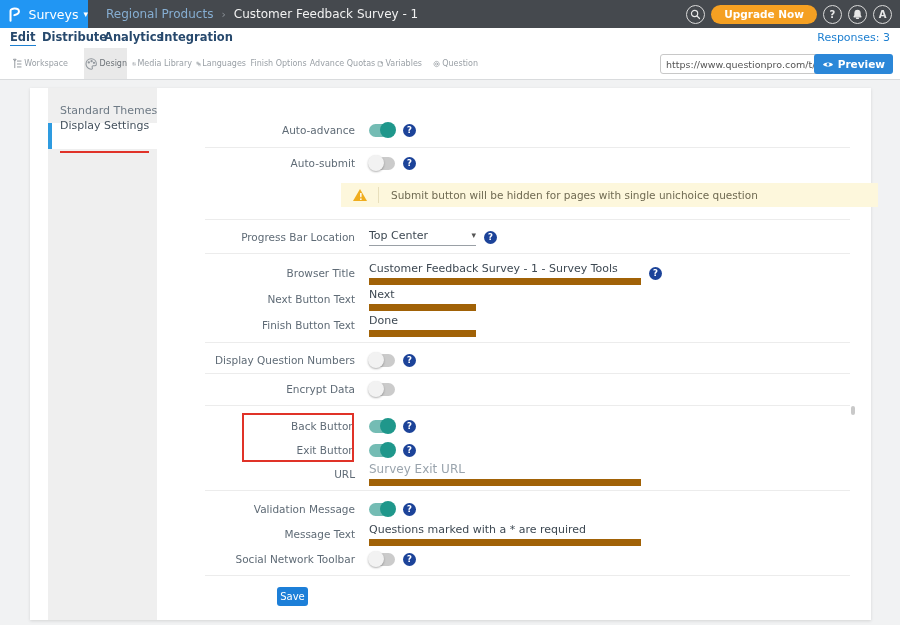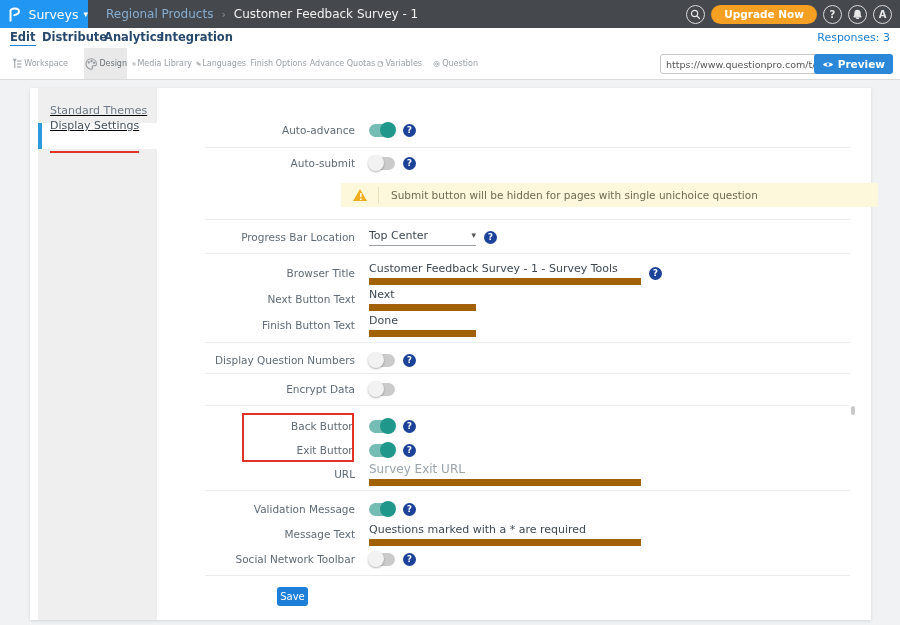--- a/index.html
+++ b/index.html
@@ -33,21 +33,21 @@
   .tool-tab.active { background:#e9e9e9; }
   .tool-tab.active .tool-label { color:#6d7378; }
   #design-underline { position:absolute; left:84px; top:76px; width:43px; height:3px; background:#e03228; }
   #url-box { position:absolute; right:62px; top:6px; width:178px; height:20px; border:1px solid #c8c8c8; border-radius:3px; background:#fff; display:flex; align-items:center; padding:0 5px; }
   #url-text { font-size:9.5px; color:#555; white-space:nowrap; overflow:hidden; flex:1; }
   #url-pencil { font-size:10px; color:#666; border-left:1px solid #ddd; padding-left:4px; }
   #preview-btn { position:absolute; right:7px; top:6px; height:20px; background:#2b87d8; border-radius:3px; color:#fff; font-size:10.5px; font-weight:bold; display:flex; align-items:center; gap:4px; padding:0 8px; }
 
   
   #card { position:absolute; left:30px; top:88px; width:841px; height:532px; background:#fff; box-shadow:0 1px 3px rgba(0,0,0,0.12); }
-  #sidebar { position:absolute; left:8px; top:0; width:127px; height:532px; background:#efefef; padding-top:9px;text-decoration:underline; }
+  #sidebar { position:absolute; left:18px; top:0; width:127px; height:532px; background:#efefef; padding-top:9px; }
   .side-item { height:26px; display:flex; align-items:center; padding-left:12px; font-size:11px; color:#6e7a85; background:#efefef; }
   .side-item.active { background:#fff; border-left:4px solid #2e9be0; padding-left:8px; color:#43505c; }
   .side-item.active span { border-bottom:2px solid #e03228; padding-bottom:19px;text-align:center; }
 
   
   #main { position:absolute; left:127px; top:0; width:714px; height:532px; background:#fff; }
   .divider { position:absolute; left:48px; width:645px; height:1px; background:#ececec; }
   .row { position:absolute; left:0; height:24px; display:flex; align-items:center;padding-left:28px; }
   .flabel { width:170px; text-align:right; font-size:10.5px; color:#5f6b76; }
   .ctrl { margin-left:14px; display:flex; align-items:center; gap:8px; }

